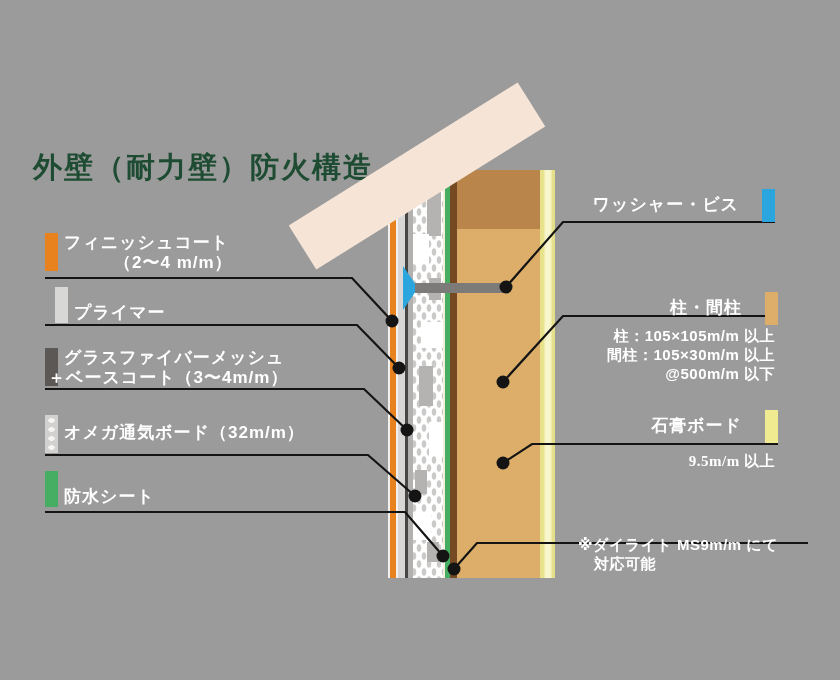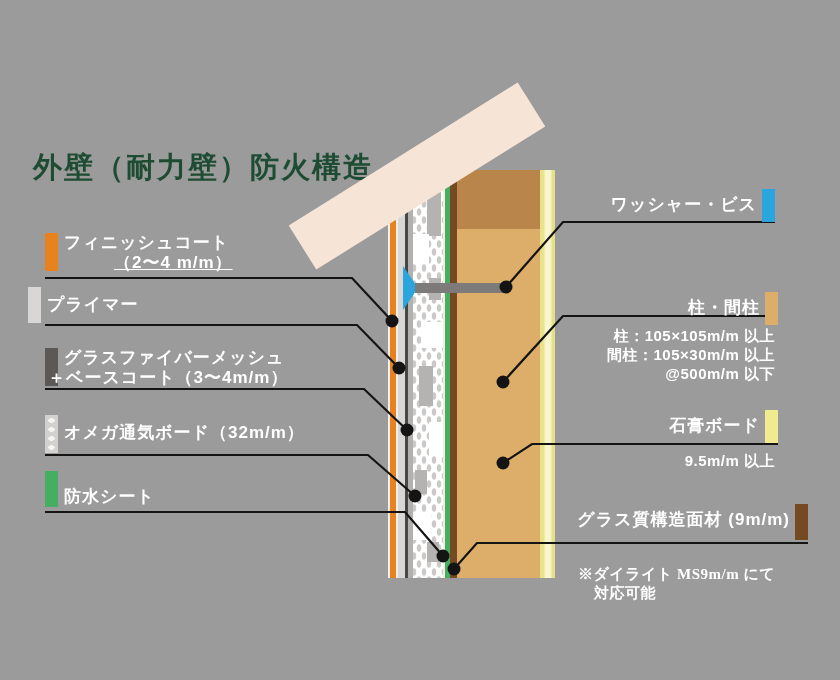--- a/index.html
+++ b/index.html
@@ -33,31 +33,31 @@
   .roof{position:absolute;left:282px;top:150px;width:270px;height:52px;transform:rotate(-32deg);z-index:2;}
 
   
   .washer{position:absolute;left:403px;top:266px;width:15px;height:44px;clip-path:polygon(0 0,100% 50%,0 100%);z-index:3;}
   .shaft{position:absolute;left:415px;top:283px;width:90px;height:10px;z-index:3;}
 
   svg.leaders{position:absolute;left:0;top:0;z-index:4;}
 
   
   .ll,.rl{position:absolute;display:flex;gap:6px;color:#ffffff;font-weight:bold;font-size:17px;letter-spacing:1px;white-space:nowrap;z-index:5;}
-  .rl{justify-content:flex-end;gap:5px;}
+  .rl{justify-content:flex-end;gap:23px;}
   .swatch{width:13px;flex:0 0 13px;}
   .sw38{height:38px;} .sw36{height:36px;} .sw33{height:33px;}
   .dotswatch{
     background-color:#d2d1cf;
     background-image:radial-gradient(#f5f4f2 3px, transparent 3.6px);
     background-size:13px 9px;background-position:0 1px;
   }
   .tcol{display:flex;flex-direction:column;line-height:1.18;}
   .pt6{padding-top:6px;} .pt8{padding-top:8px;} .pt9{padding-top:9px;justify-content:flex-end;}
-  .indent50{padding-left:50px;text-decoration:underline;}
+  .indent50{padding-left:50px;}
   .pullleft{margin-left:-16px;}
 
   .note{position:absolute;color:#ffffff;font-weight:bold;font-size:15px;letter-spacing:0.5px;line-height:1.25;text-align:right;white-space:nowrap;z-index:5;}
   .note-left{text-align:left;}
   .note-left .l2{padding-left:16px;}
 </style>
 </head>
 <body>
 
 <div class="canvas">
@@ -123,21 +123,21 @@
   </svg>
 
   <div class="ll" style="left:45px;top:233px;">
     <div class="swatch sw38" style="background-color: rgb(232, 130, 30);"></div>
     <div class="tcol">
       <span>フィニッシュコート</span>
       <span class="indent50">（2〜4 m/m）</span>
     </div>
   </div>
 
-  <div class="ll" style="left:28px;top:287px;">
+  <div class="ll" style="left:55px;top:287px;align-items:flex-end;">
     <div class="swatch sw36" style="background-color: rgb(216, 215, 213);"></div>
     <div class="tcol pt8">
         <span>プライマー</span>
       </div>
   </div>
 
   <div class="ll" style="left:45px;top:348px;">
     <div class="swatch sw38" style="background-color: rgb(91, 88, 86);"></div>
     <div class="tcol">
       <span>グラスファイバーメッシュ</span>
@@ -177,28 +177,22 @@
     <div>間柱：105×30m/m 以上</div>
     <div>@500m/m 以下</div>
   </div>
 
   <div class="rl" style="right:62px;top:410px;">
     <div class="tcol pt6">
         <span>石膏ボード</span>
       </div>
     <div class="swatch sw33" style="background-color: rgb(240, 235, 144);"></div>
   </div>
-  <div class="note" style="right:65px;top:452px;">
+  <div class="note" style="right:65px;top:452px;font-family:Liberation Serif, serif;">
     <div>9.5m/m 以上</div>
   </div>
 
-  <div class="rl" style="right:32px;top:504px;">
-    <div class="tcol pt6">
-        <span>グラス質構造面材 (9m/m)</span>
-      </div>
-    <div class="swatch sw36" style="background-color: rgb(117, 74, 34);"></div>
-  </div>
-  <div class="note note-left" style="left:578px;top:565px;font-family:Liberation Serif, serif;">
+  <div class="note note-left" style="left:578px;top:536px;">
     <div>※ダイライト MS9m/m にて</div>
     <div class="l2">対応可能</div>
   </div>
 
 </div>
 
 </body></html>

